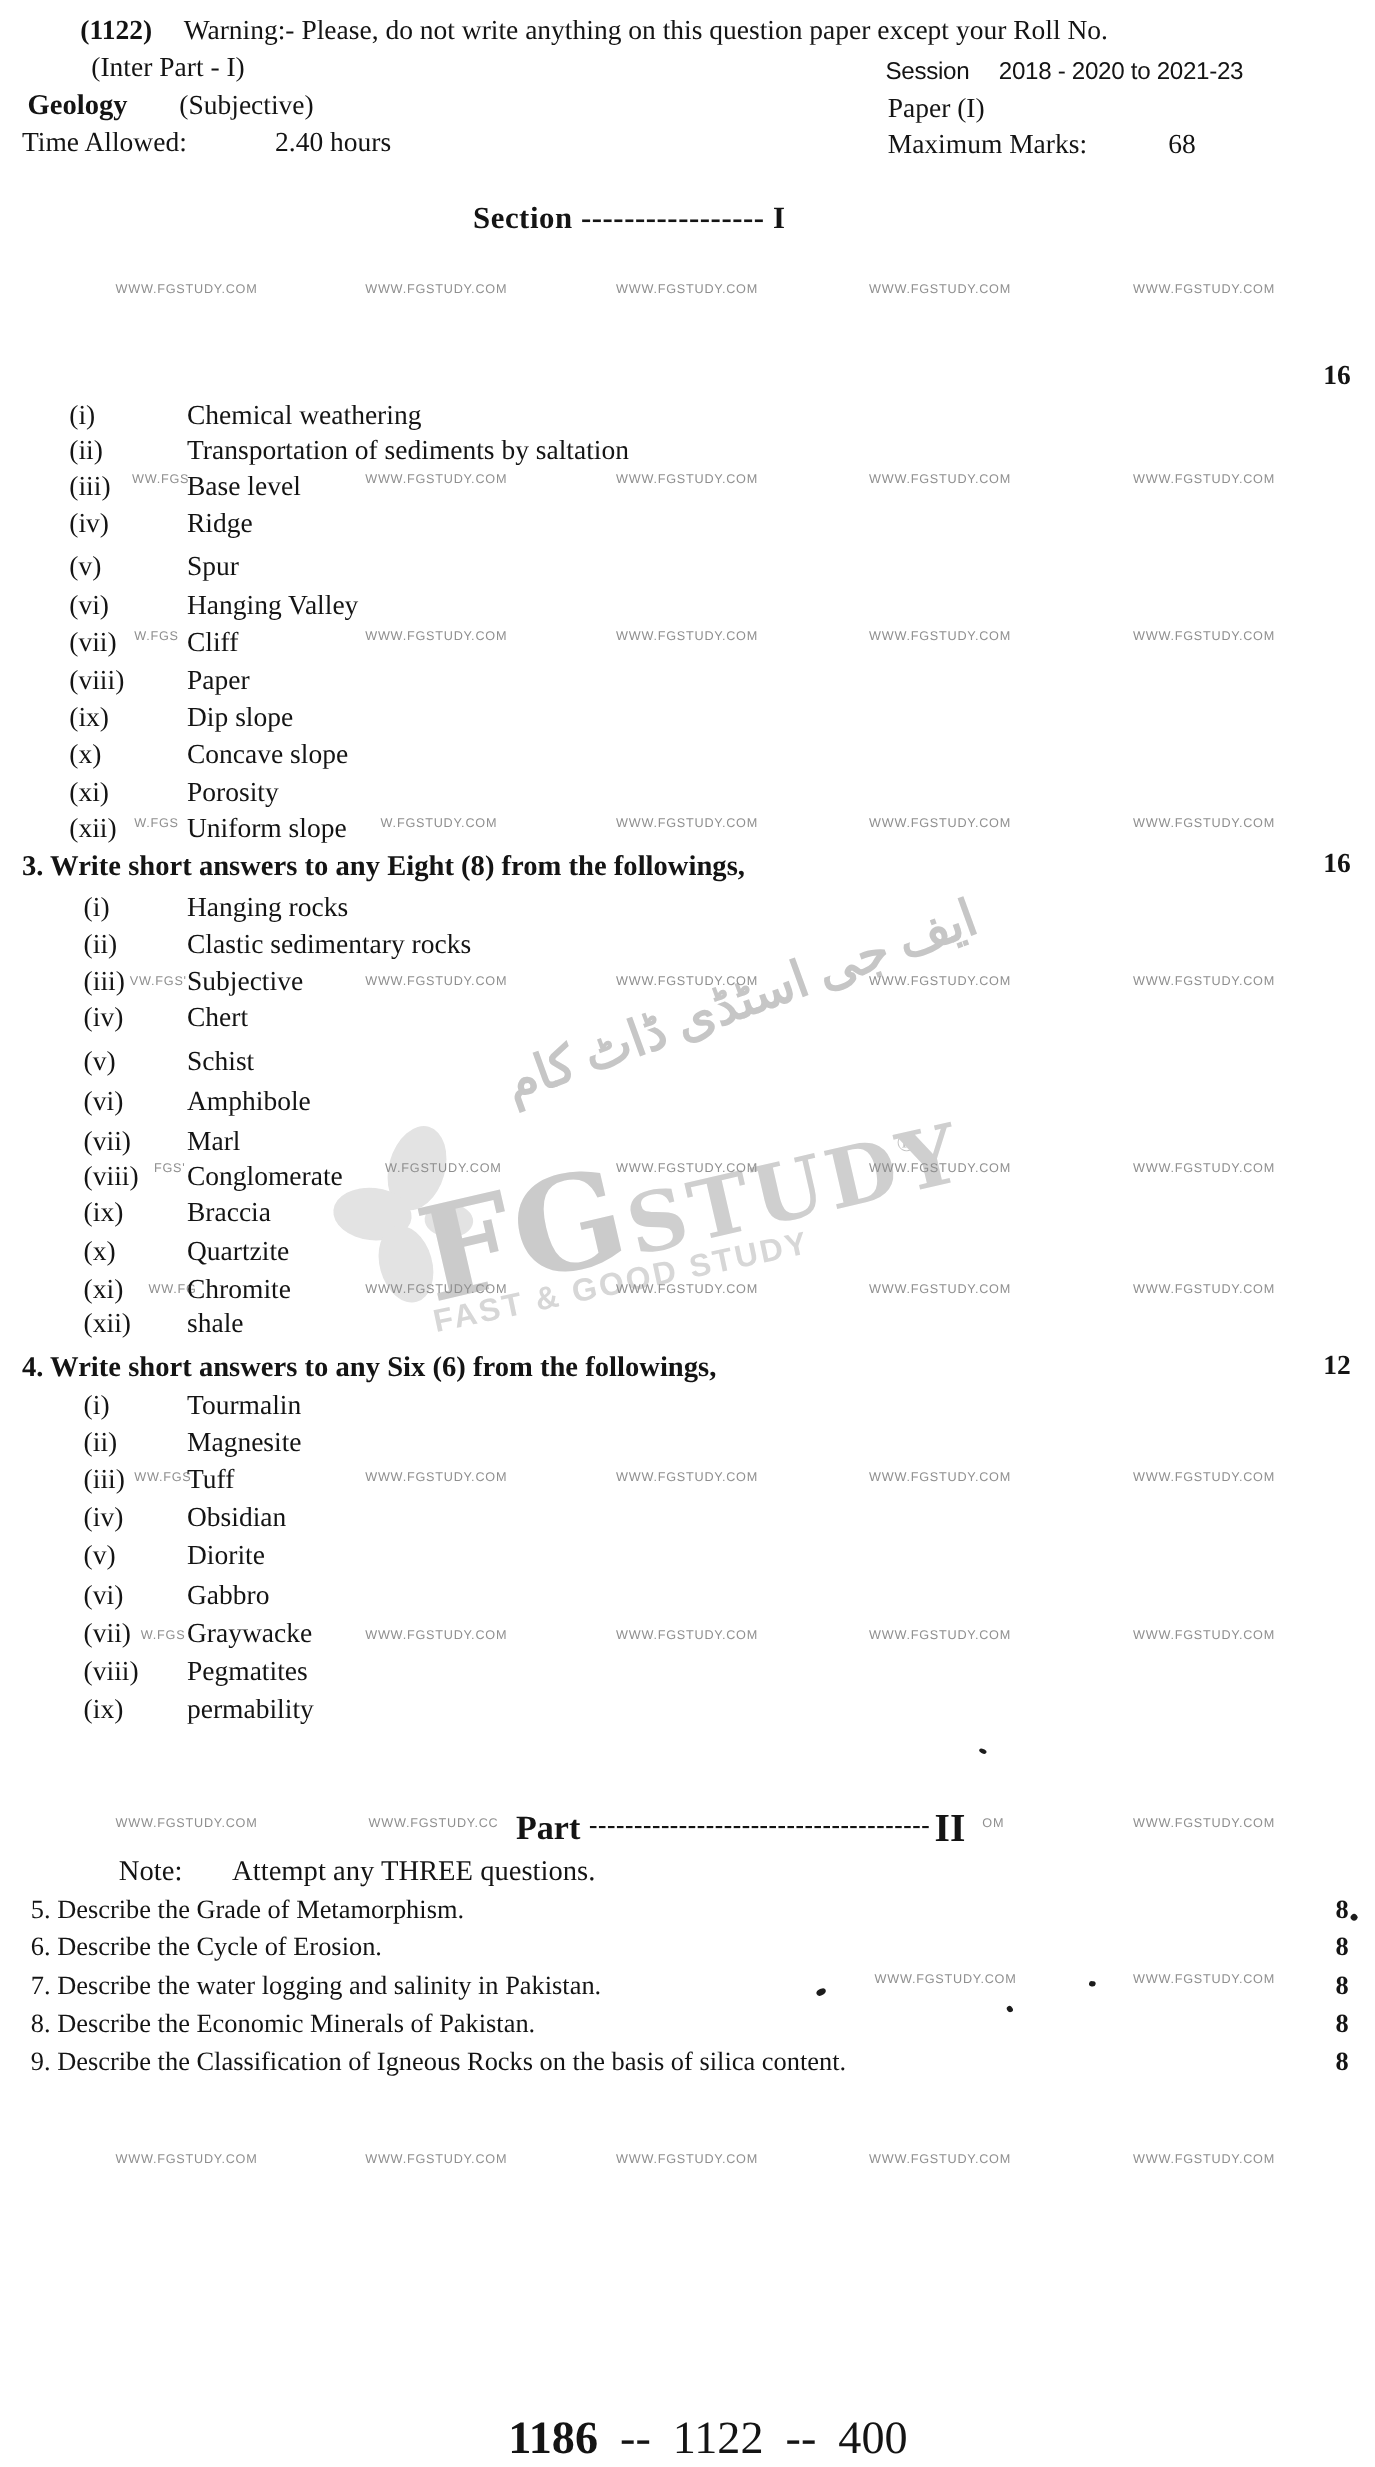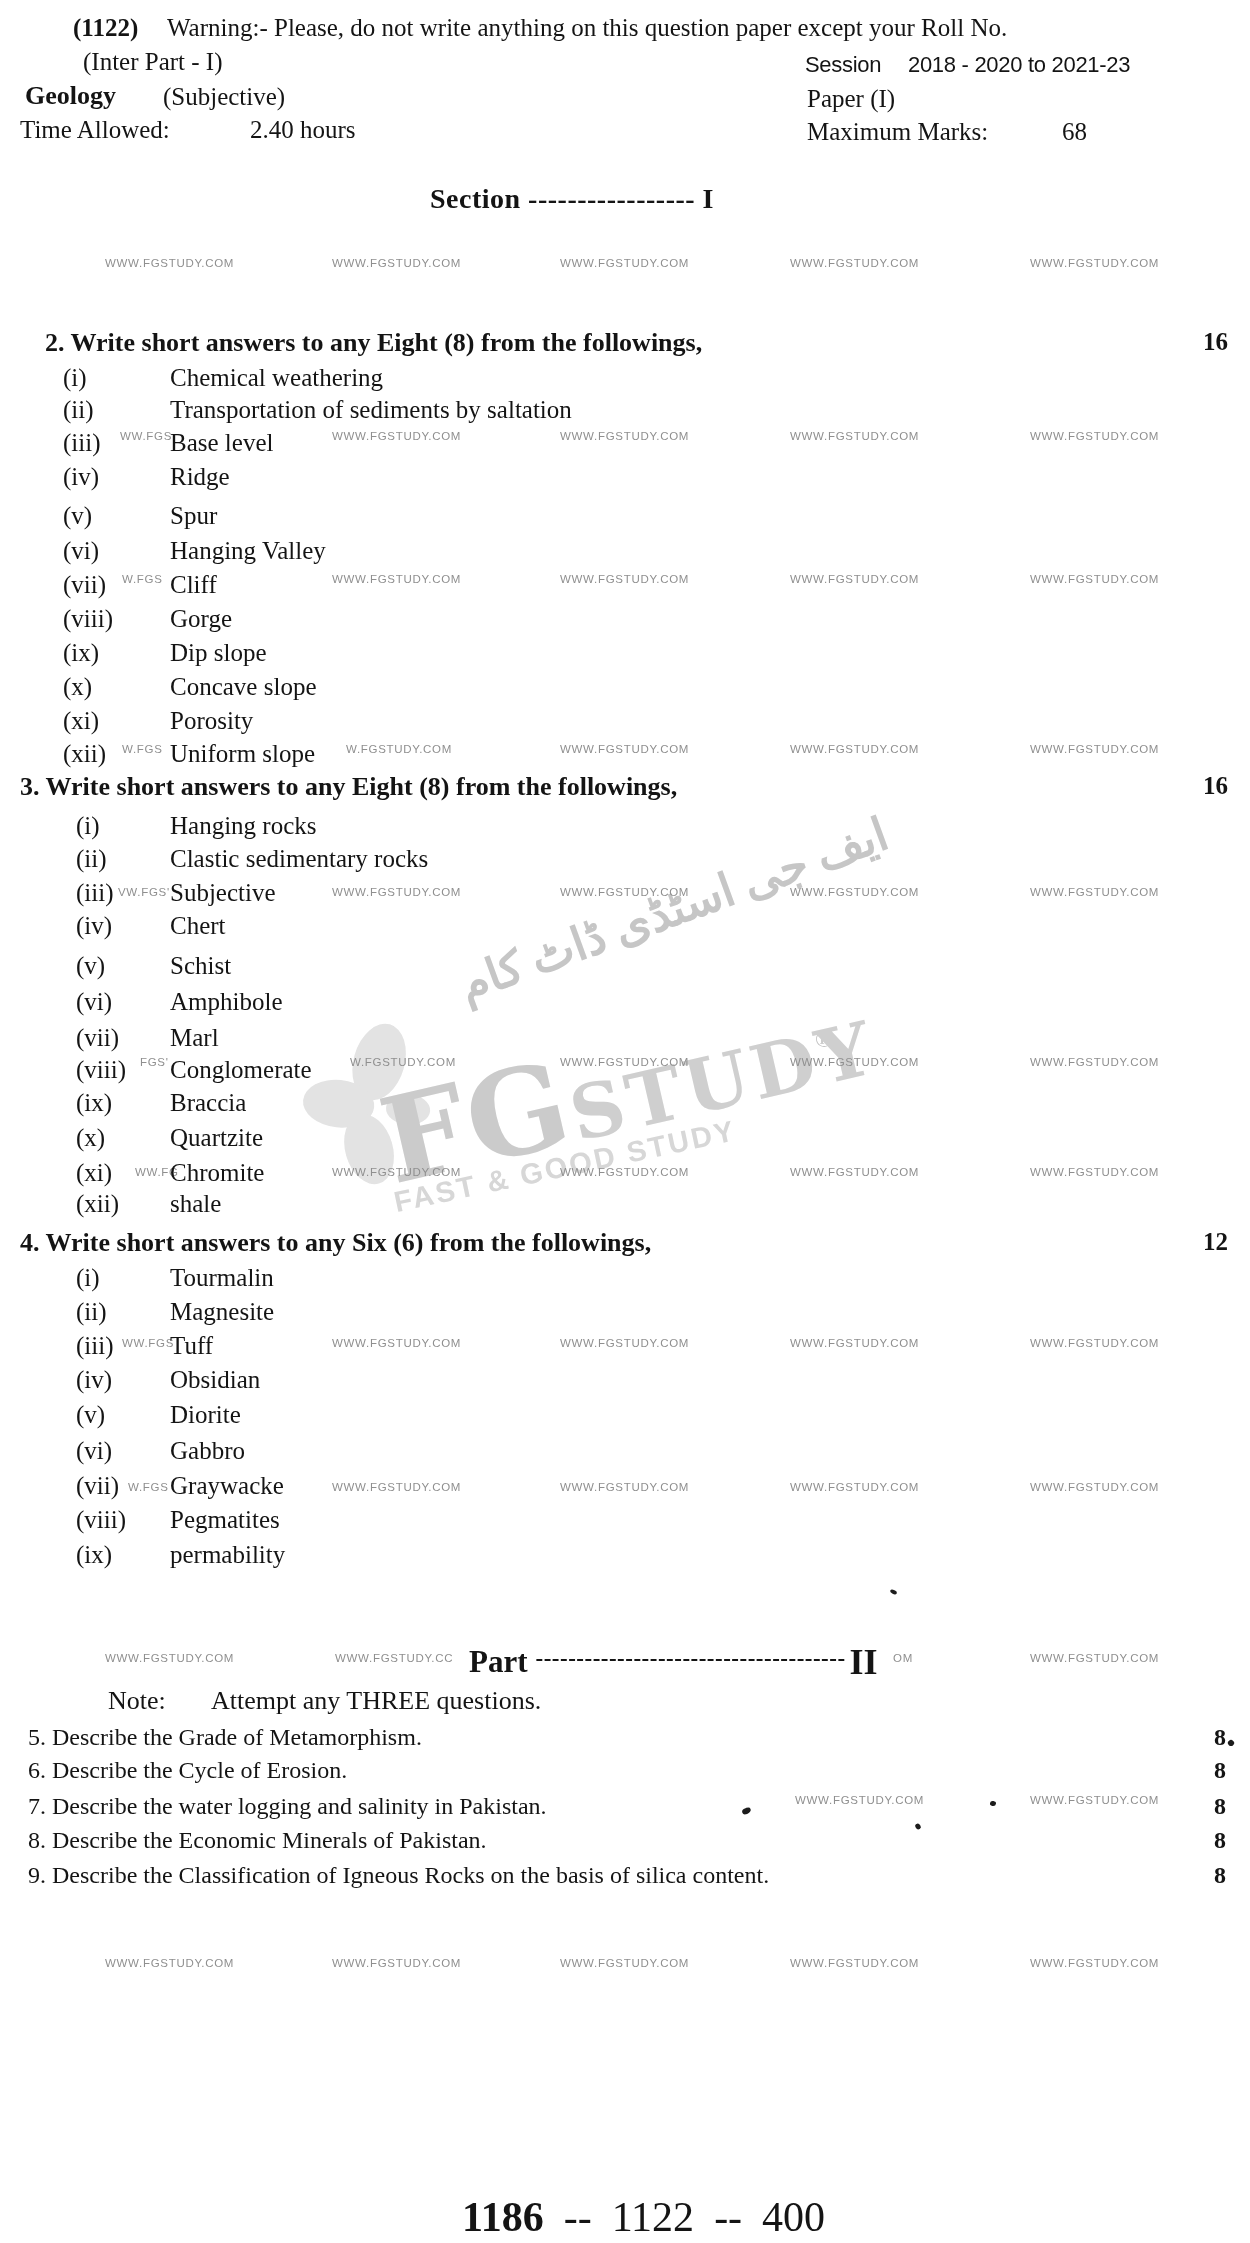--- a/index.html
+++ b/index.html
@@ -162,21 +162,20 @@
   <div class="abs z2 h-line bold" style="left:25px;top:81px;font-size:26px">Geology</div>
   <div class="abs z2 h-line" style="left:163px;top:83px">(Subjective)</div>
   <div class="abs z2 h-line" style="left:807px;top:85px">Paper (I)</div>
   <div class="abs z2 h-line" style="left:20px;top:116px">Time Allowed:</div>
   <div class="abs z2 h-line" style="left:250px;top:116px">2.40 hours</div>
   <div class="abs z2 h-line" style="left:807px;top:118px">Maximum Marks:</div>
   <div class="abs z2 h-line" style="left:1062px;top:118px">68</div>
 
   <div class="abs z2 sec-title" style="left:430px;top:183px">Section ----------------- I</div>
 
-  <div class="abs z2 q-header" style="left:45px;top:328px">2. Write short answers to any Eight (8) from the followings,</div>
   <div class="abs z2 q-marks" style="top:328px">16</div>
   <div class="item q2i" style="top:364px">
       <span class="inum">(i)</span>
       <span class="ilab">Chemical weathering</span>
     </div>
   <div class="item q2i" style="top:396px">
       <span class="inum">(ii)</span>
       <span class="ilab">Transportation of sediments by saltation</span>
     </div>
   <div class="item q2i" style="top:429px">
@@ -194,21 +193,21 @@
   <div class="item q2i" style="top:537px">
       <span class="inum">(vi)</span>
       <span class="ilab">Hanging Valley</span>
     </div>
   <div class="item q2i" style="top:571px">
       <span class="inum">(vii)</span>
       <span class="ilab">Cliff</span>
     </div>
   <div class="item q2i" style="top:605px">
       <span class="inum">(viii)</span>
-      <span class="ilab">Gorge</span>
+      <span class="ilab">Paper</span>
     </div>
   <div class="item q2i" style="top:639px">
       <span class="inum">(ix)</span>
       <span class="ilab">Dip slope</span>
     </div>
   <div class="item q2i" style="top:673px">
       <span class="inum">(x)</span>
       <span class="ilab">Concave slope</span>
     </div>
   <div class="item q2i" style="top:707px">

